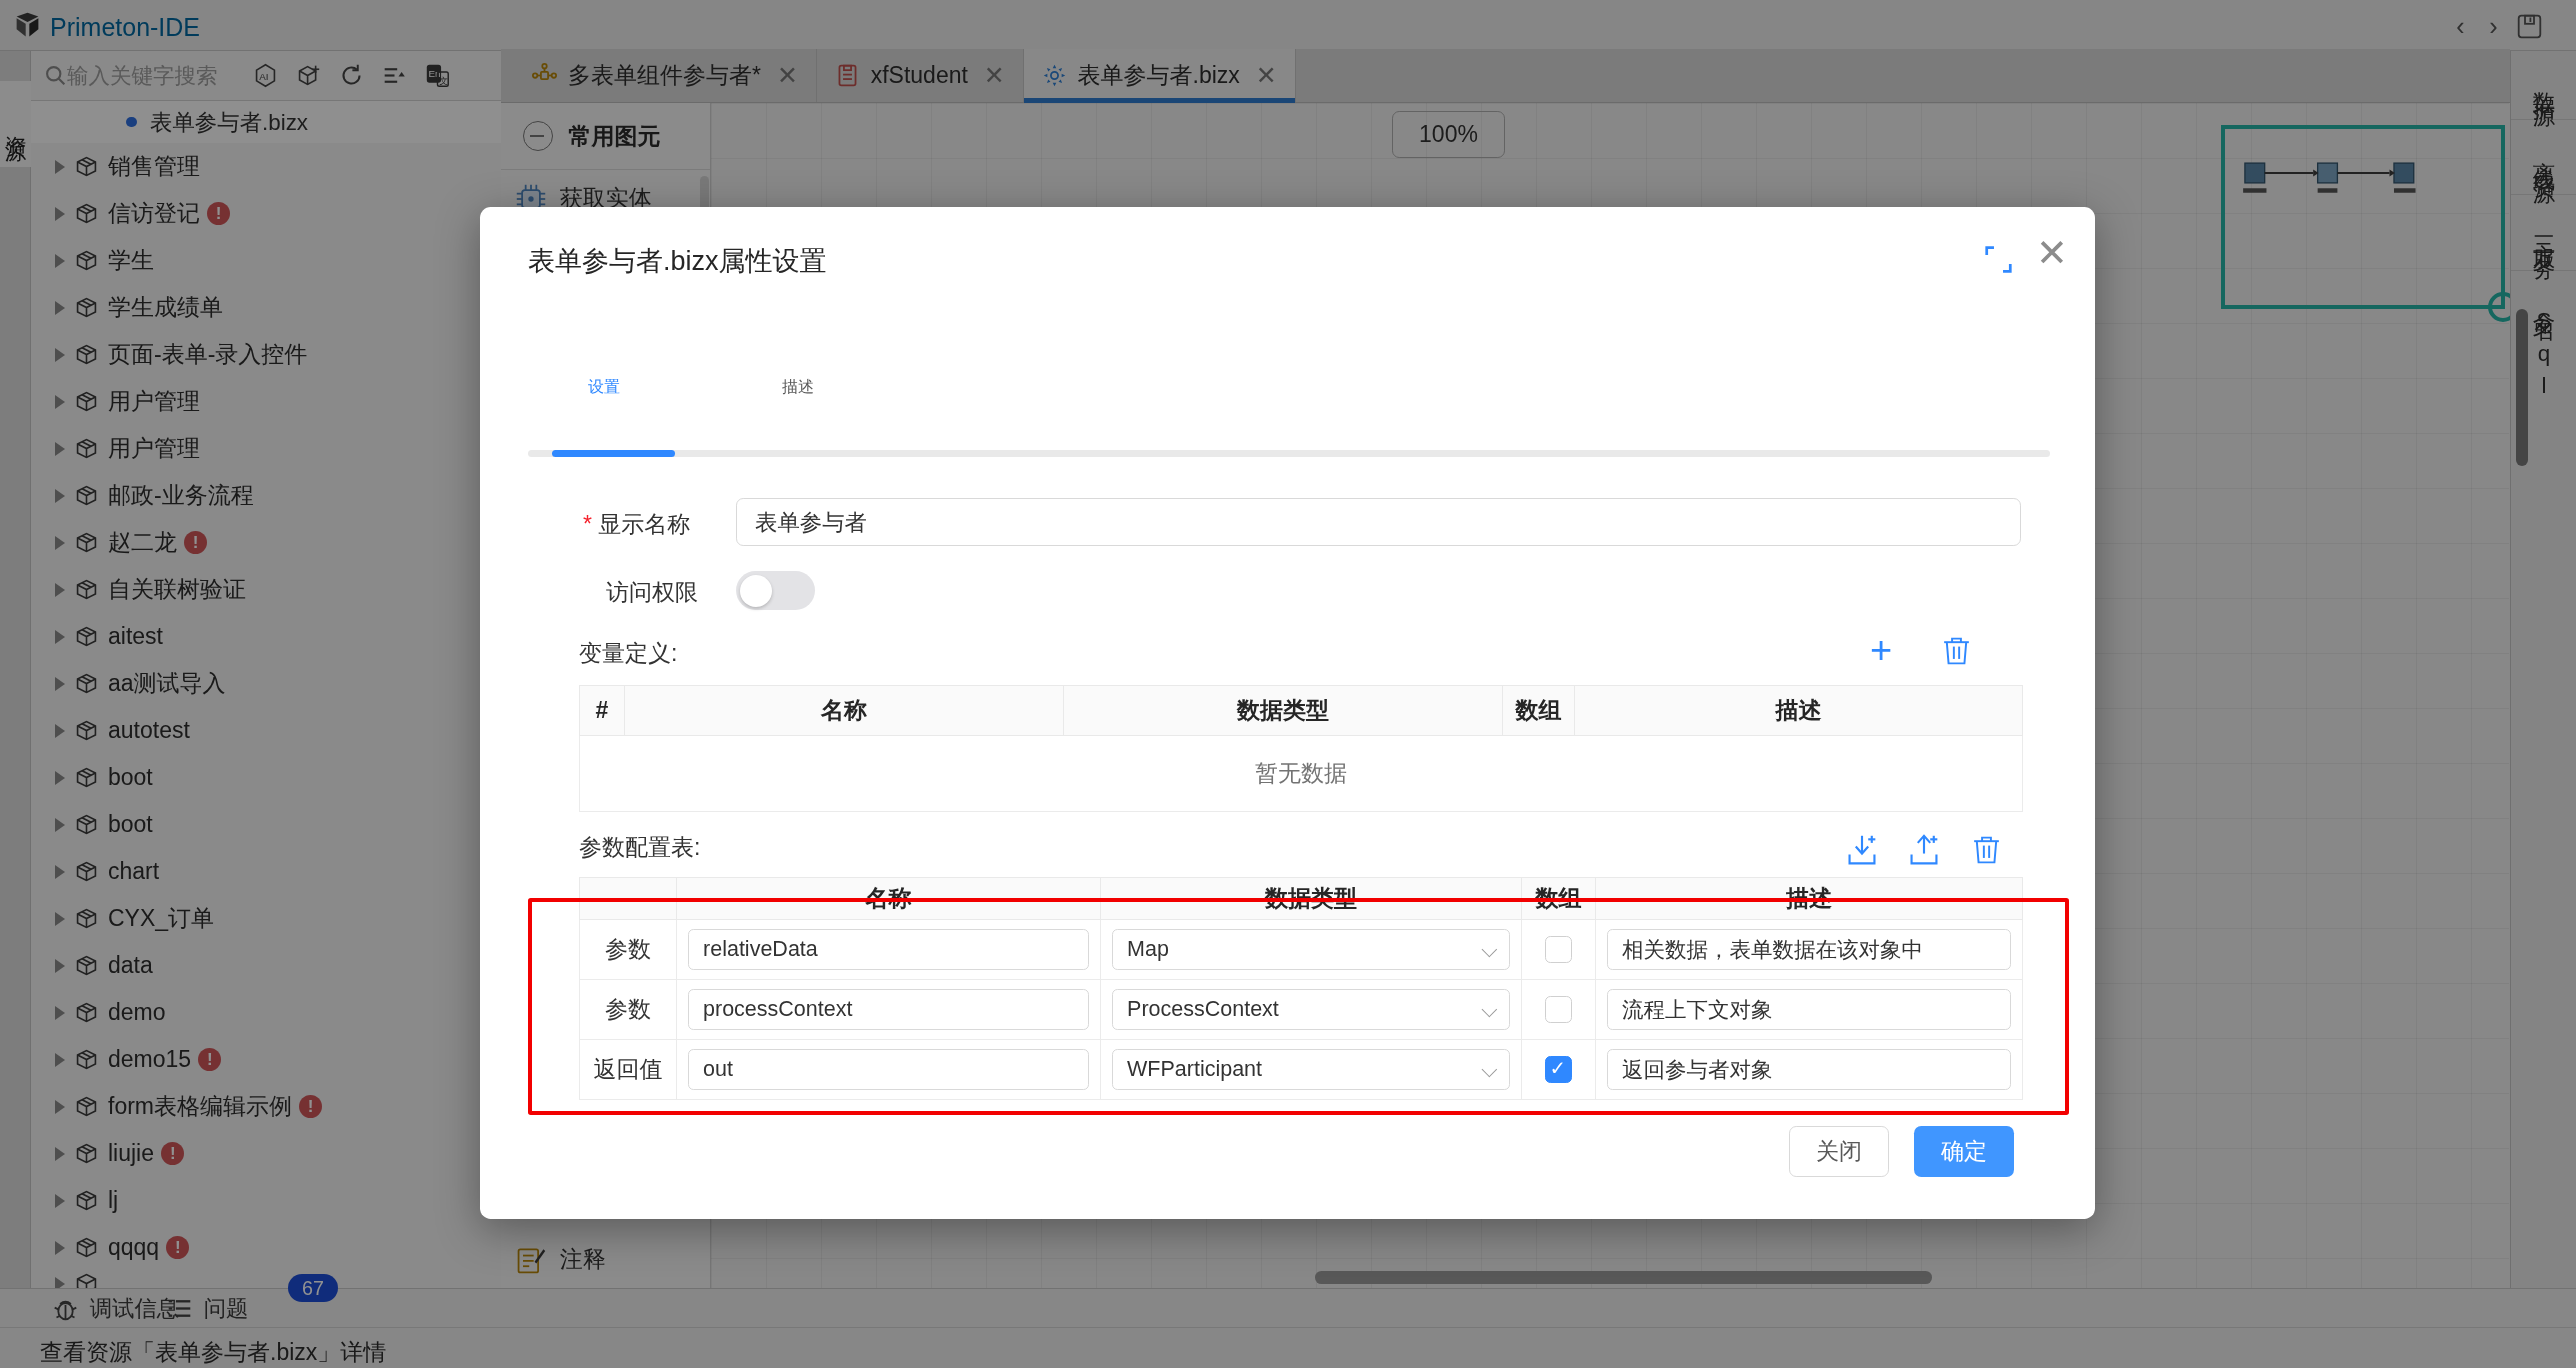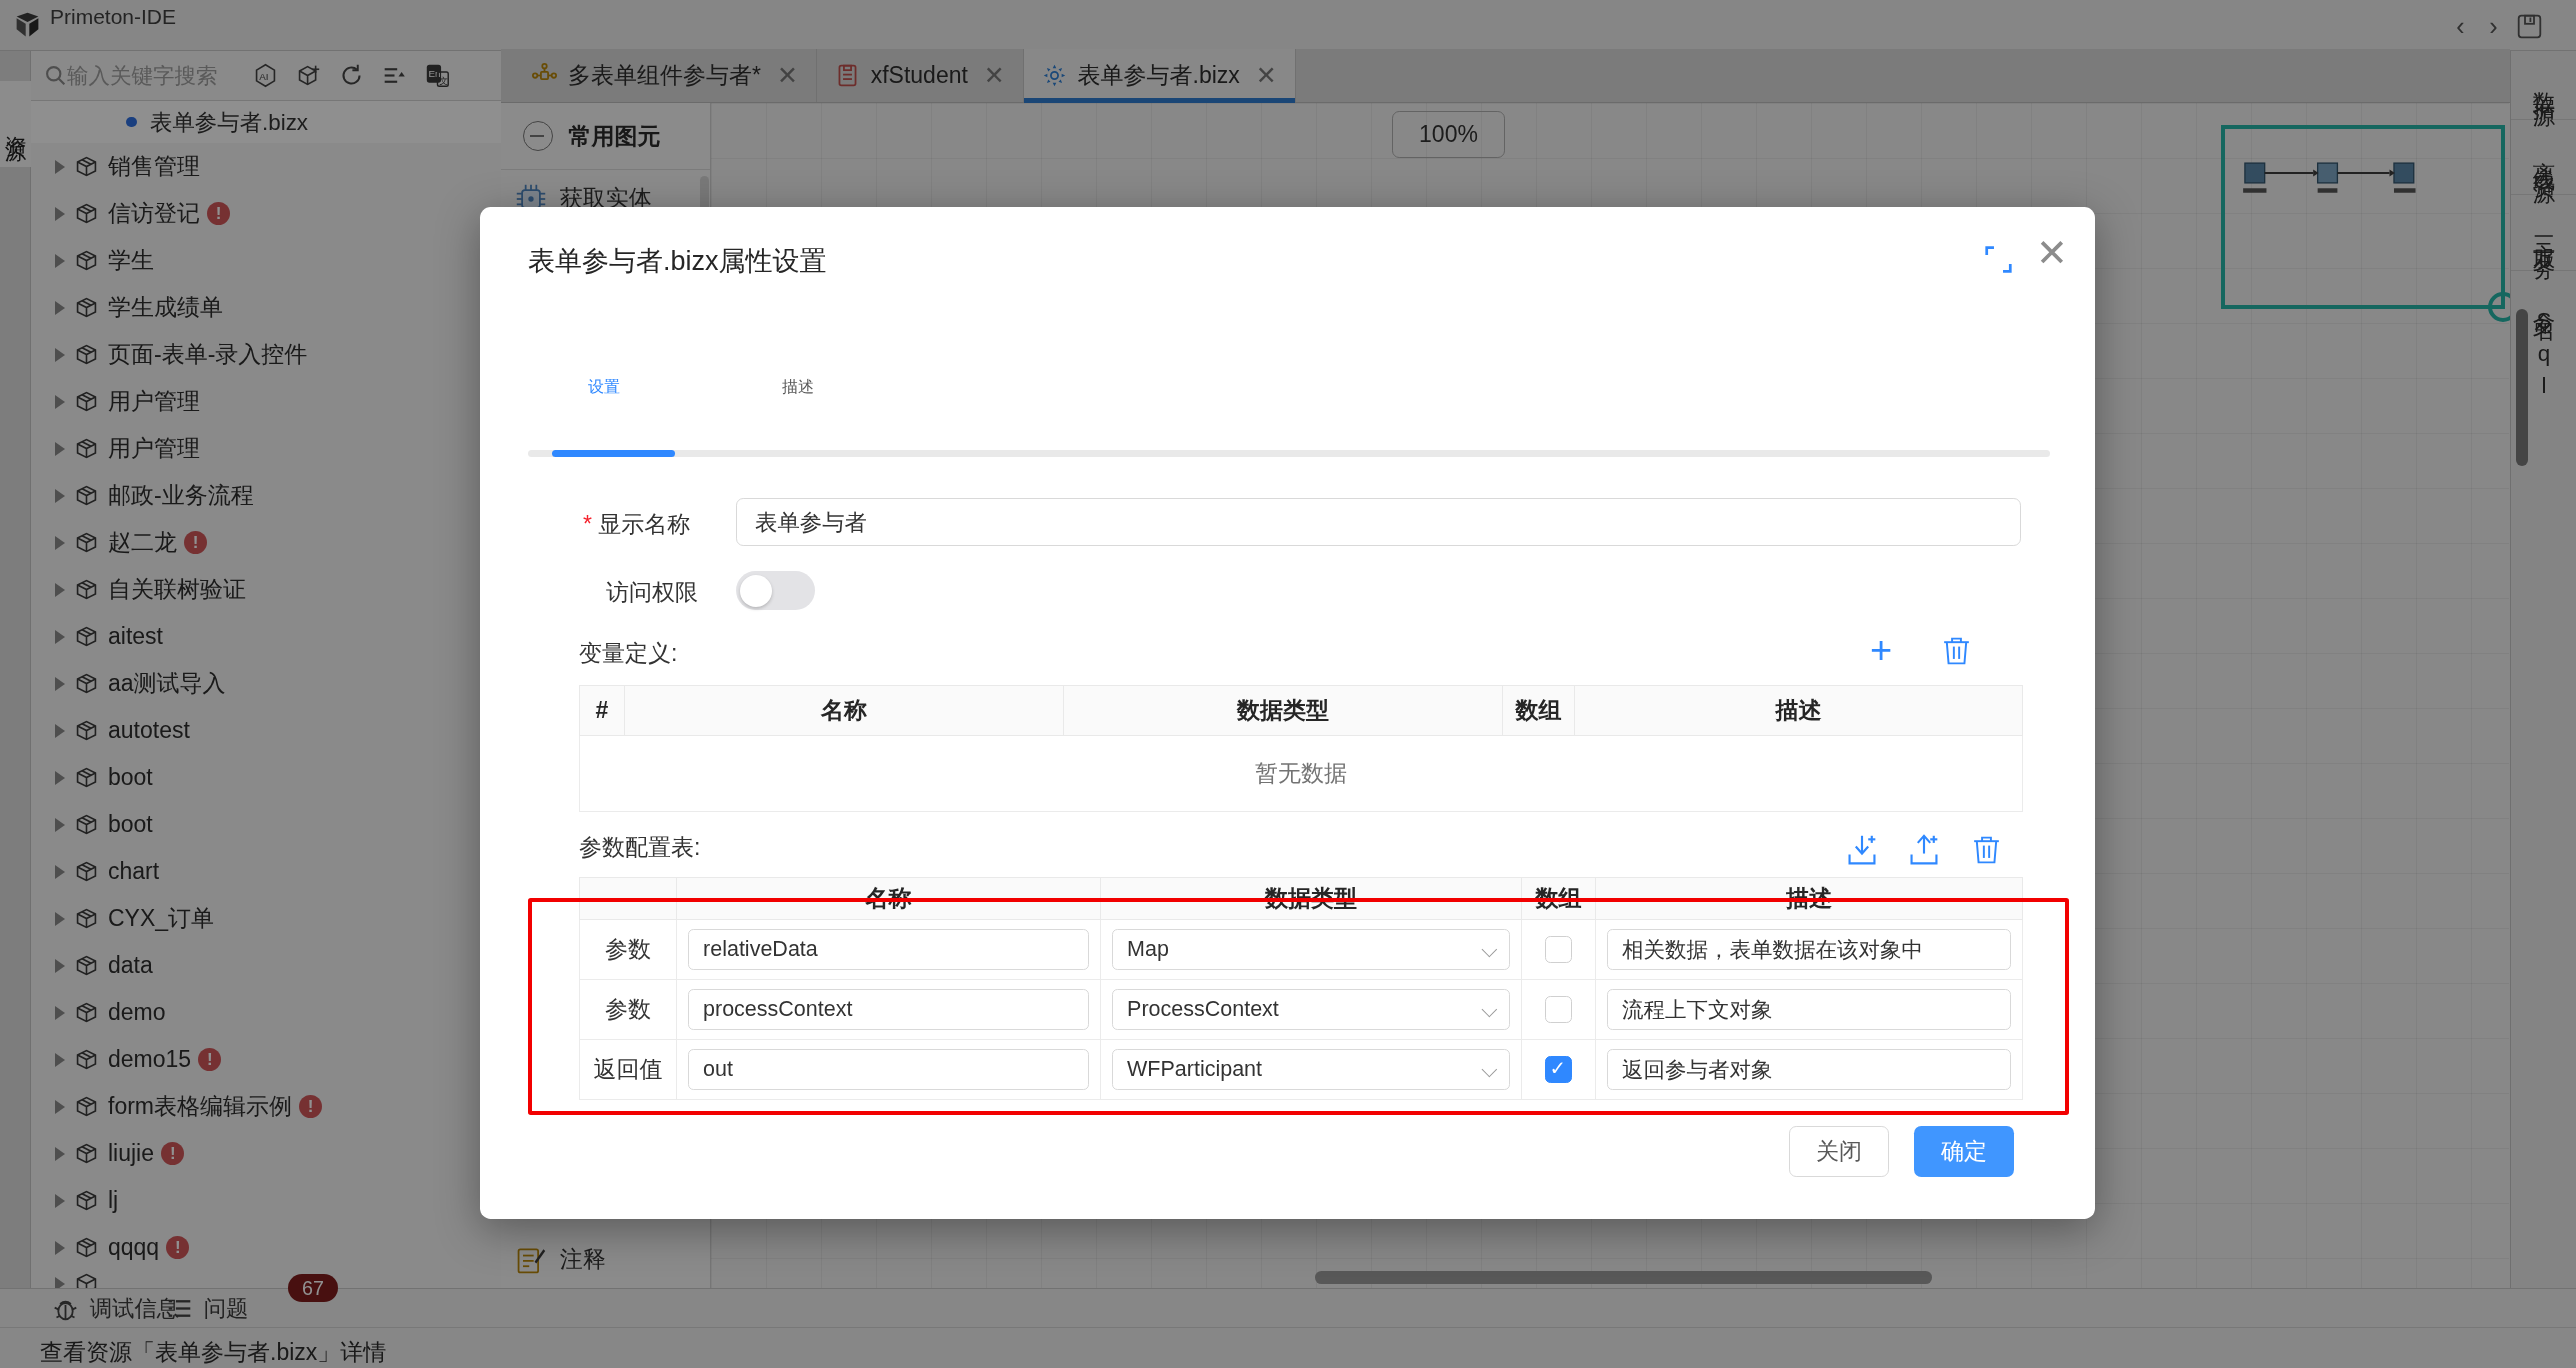--- a/index.html
+++ b/index.html
@@ -4,21 +4,21 @@
 <style>
   * { margin:0; padding:0; box-sizing:border-box; }
   html,body { width:2576px; height:1368px; }
   body { font-family:"Liberation Sans","DejaVu Sans",sans-serif; color:#333; }
   #root { position:relative; width:2576px; height:1368px; overflow:hidden; background:#f0f0f0; }
   .abs { position:absolute; }
 
   
   #titlebar { left:0; top:0; width:2576px; height:51px; background:#ececec; border-bottom:0.9px solid #c9c9c9; }
   #app-logo { left:12.5px; top:10.7px; width:29px; height:29px; }
-  #app-name { left:50px; top:5px; font-size:21px; color:#404040; }
+  #app-name { left:50px; top:13px; font-size:25px; color:#0369a1; }
   .tb-ico { top:12.5px; width:27px; height:27px; color:#555; font-size:25px; line-height:27px; text-align:center; }
 
   
   #left-rail { left:0; top:51px; width:31px; height:1237px; background:#dcdcdc; border-right:0.9px solid #c6c6c6; }
   #rail-res { left:0; top:29.5px; width:31px; height:86px; background:#f6f6f6;
     writing-mode:vertical-rl; text-orientation:upright; font-size:21.5px; color:#222;
     display:flex; align-items:center; justify-content:center; letter-spacing:5.4px; }
 
   
   #sidebar { left:31px; top:51px; width:470px; height:1237px; background:#f2f2f2; overflow:hidden; }
@@ -76,21 +76,21 @@
   .rtab { width:66px; display:flex; align-items:center; justify-content:center; border-bottom:0.9px solid #d0d0d0;
     writing-mode:vertical-rl; text-orientation:upright; font-size:22.4px; color:#2e2e2e; letter-spacing:7.2px; padding:23px 0; }
   #rail-scroll { left:5.4px; top:258px; width:11.6px; height:157px; background:#7a7a7a; border-radius:6.3px; }
 
   
   #bottom-strip { left:0; top:1288px; width:2576px; height:80px; background:#ededed; border-top:0.9px solid #c8c8c8; }
   #btm-toolbar { left:0; top:0; width:2576px; height:39px; border-bottom:0.9px solid #d4d4d4; }
   .btool { position:absolute; top:0; height:39px; display:flex; align-items:center; }
   .btool .bico { width:27px; height:27px; color:#444; }
   .btool .btxt { font-size:22.4px; color:#3c3c3c; margin-left:10.7px; }
-  #problems-badge { left:288px; top:-15px; width:50px; height:28px; border-radius:14.3px; background:#7f1d1d; color:#fff;
+  #problems-badge { left:288px; top:-15px; width:50px; height:28px; border-radius:14.3px; background:#1d4ed8; color:#fff;
     font-size:19.7px; display:flex; align-items:center; justify-content:center; }
   #statusbar-text { left:40px; top:48px; font-size:23px; color:#2e2e2e; }
 
   
   #overlay { left:0; top:0; width:2576px; height:1368px; background:rgba(0,0,0,0.43); z-index:40; }
   #modal { left:480px; top:207px; width:1615px; height:1012px; background:#fff; border-radius:10.7px; z-index:50;
     box-shadow:0 10.7px 43px rgba(0,0,0,.35); }
   #modal-title { left:48px; top:36px; font-size:27px; color:#262626; }
   #modal-fullscreen { left:1504px; top:38px; width:29px; height:29px; color:#2f88ff; }
   #modal-close { left:1556px; top:27px; font-size:38px; color:#8c8c8c; line-height:38px; }

